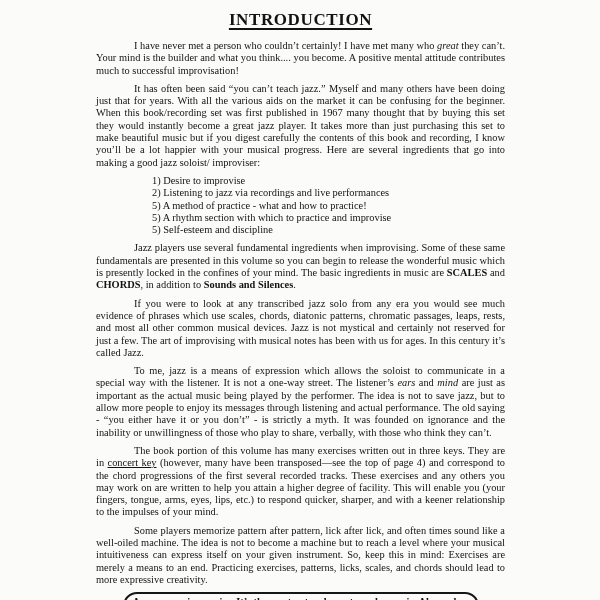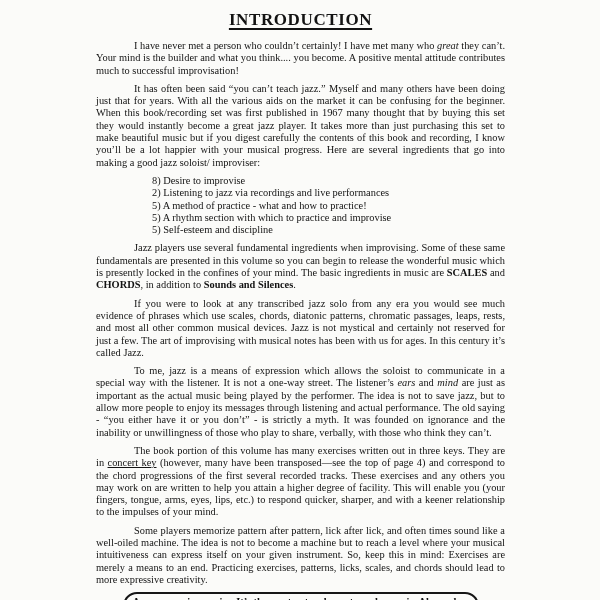--- a/index.html
+++ b/index.html
@@ -65,21 +65,21 @@
 
 <div class="page">
 
   <h1 class="title">INTRODUCTION</h1>
 
   <p class="body-par"><span>I have never met a person who couldn’t certainly! I have met many who </span><i>great</i><span> they can’t. Your mind is the builder and what you think.... you become. A positive mental attitude contributes much to successful improvisation!</span></p>
 
   <p class="body-par"><span>It has often been said “you can’t teach jazz.” Myself and many others have been doing just that for years. With all the various aids on the market it can be confusing for the beginner. When this book/recording set was first published in 1967 many thought that by buying this set they would instantly become a great jazz player. It takes more than just purchasing this set to make beautiful music but if you digest carefully the contents of this book and recording, I know you’ll be a lot happier with your musical progress. Here are several ingredients that go into making a good jazz soloist/ improviser:</span></p>
 
   <ul class="ingredient-list">
-    <li>8) Desire to improvise</li>
+    <li>1) Desire to improvise</li>
     <li>2) Listening to jazz via recordings and live performances</li>
     <li>5) A method of practice - what and how to practice!</li>
     <li>5) A rhythm section with which to practice and improvise</li>
     <li>5) Self-esteem and discipline</li>
   </ul>
 
   <p class="body-par"><span>Jazz players use several fundamental ingredients when improvising. Some of these same fundamentals are presented in this volume so you can begin to release the wonderful music which is presently locked in the confines of your mind. The basic ingredients in music are </span><b>SCALES</b><span> and </span><b>CHORDS</b><span>, in addition to </span><b>Sounds and Silences</b><span>.</span></p>
 
   <p class="body-par extra-gap"><span>If you were to look at any transcribed jazz solo from any era you would see much evidence of phrases which use scales, chords, diatonic patterns, chromatic passages, leaps, rests, and most all other common musical devices. Jazz is not mystical and certainly not reserved for just a few. The art of improvising with musical notes has been with us for ages. In this century it’s called Jazz.</span></p>
 

